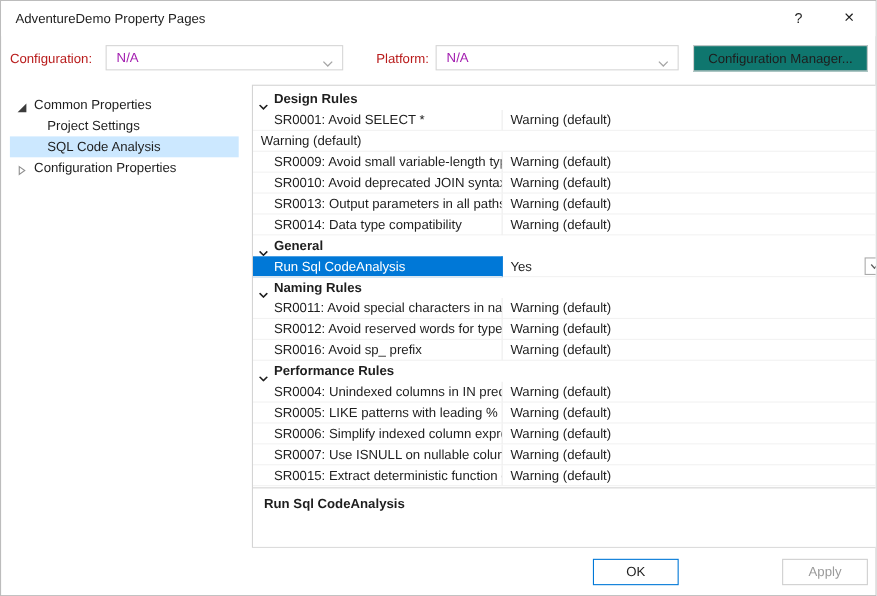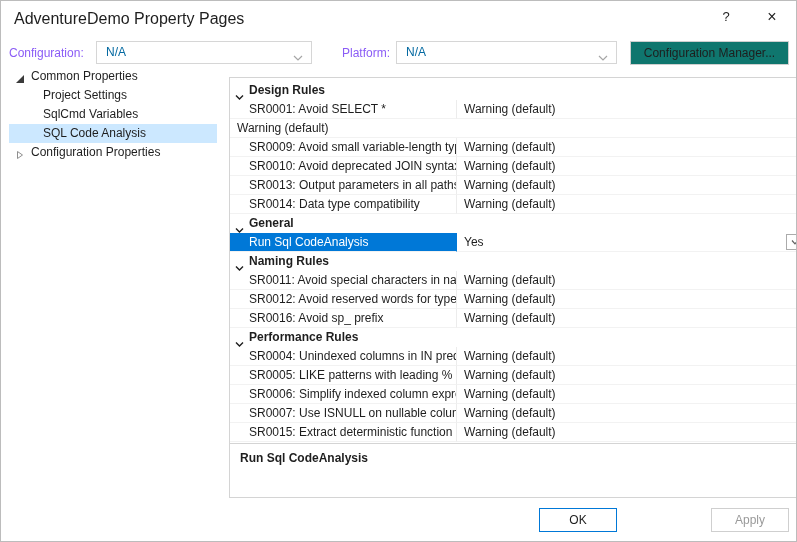--- a/index.html
+++ b/index.html
@@ -3,36 +3,36 @@
 <meta charset="utf-8">
 <style>
   * { margin:0; padding:0; box-sizing:border-box; }
   html,body { width:797px; height:542px; overflow:hidden; background:#fff;
               font-family:"Liberation Sans", sans-serif; }
   .dialog { position:relative; width:797px; height:542px; background:#ffffff;
             border:1px solid #bcbcbc; font-size:12px; color:#1e1e1e; overflow:hidden; }
 
   
   .titlebar { position:absolute; left:0; top:0; right:0; height:32px; background:#fff; }
-  .title { position:absolute; left:13px; top:9px; font-size:16px; }
+  .title { position:absolute; left:13px; top:9px; font-size:12px; }
   .tb-btn { position:absolute; top:0; width:36px; height:32px; line-height:32px;
             text-align:center; cursor:default; }
   .tb-help { right:52px; font-size:13px; }
   .tb-close { right:6px; font-size:16px; }
 
   
-  .cfg-label { position:absolute; top:45px; color:#8b5cf6; }
+  .cfg-label { position:absolute; top:45px; color:#b91c1c; }
   .combo { position:absolute; top:40px; height:23px; background:#fff; border:1px solid #d6d6d6; }
-  .combo .val { position:absolute; left:9px; top:3px; color:#0369a1; }
+  .combo .val { position:absolute; left:9px; top:3px; color:#a21caf; }
   .combo .chev { position:absolute; right:8px; top:8px; }
   .cfg-btn { position:absolute; left:629px; top:40px; width:159px; height:24px;
              background:#0f766e; border:1px solid #cfcfcf; text-align:center; line-height:22px; }
 
   
-  .tree { position:absolute; left:8px; top:66px; width:208px; }
+  .tree { position:absolute; left:8px; top:85px; width:208px; }
   .titem { position:relative; height:19px; line-height:19px; white-space:nowrap; }
   .titem .expander { position:absolute; left:6px; top:4px; width:11px; height:11px; }
   .titem .lbl { position:absolute; top:0; }
   .titem.root .lbl { left:22px; }
   .titem.child .lbl { left:34px; }
   .titem.selected { background:#cce8ff; }
 
   
   .grid-panel { position:absolute; left:228px; top:76px; width:592px; height:421px;
                 border:1px solid #d4d4d4; background:#fff; }
@@ -96,23 +96,20 @@
   <div class="tree">
     <div class="titem root">
       <span class="expander"><svg width="10" height="10" viewBox="0 0 10 10">
             <path d="M9 1 V9 H1 Z" fill="#3b3b3b"></path>
           </svg></span>
       <span class="lbl">Common Properties</span>
     </div>
     <div class="titem child">
       <span class="lbl">Project Settings</span>
     </div>
-    <div class="titem child">
-      <span class="lbl">SqlCmd Variables</span>
-    </div>
     <div class="titem child selected">
       <span class="lbl">SQL Code Analysis</span>
     </div>
     <div class="titem root">
       <span class="expander"><svg width="10" height="10" viewBox="0 0 10 10">
             <path d="M2.5 1.5 L7.5 5 L2.5 8.5 Z" fill="none" stroke="#8f8f8f" stroke-width="1"></path>
           </svg></span>
       <span class="lbl">Configuration Properties</span>
     </div>
   </div>

